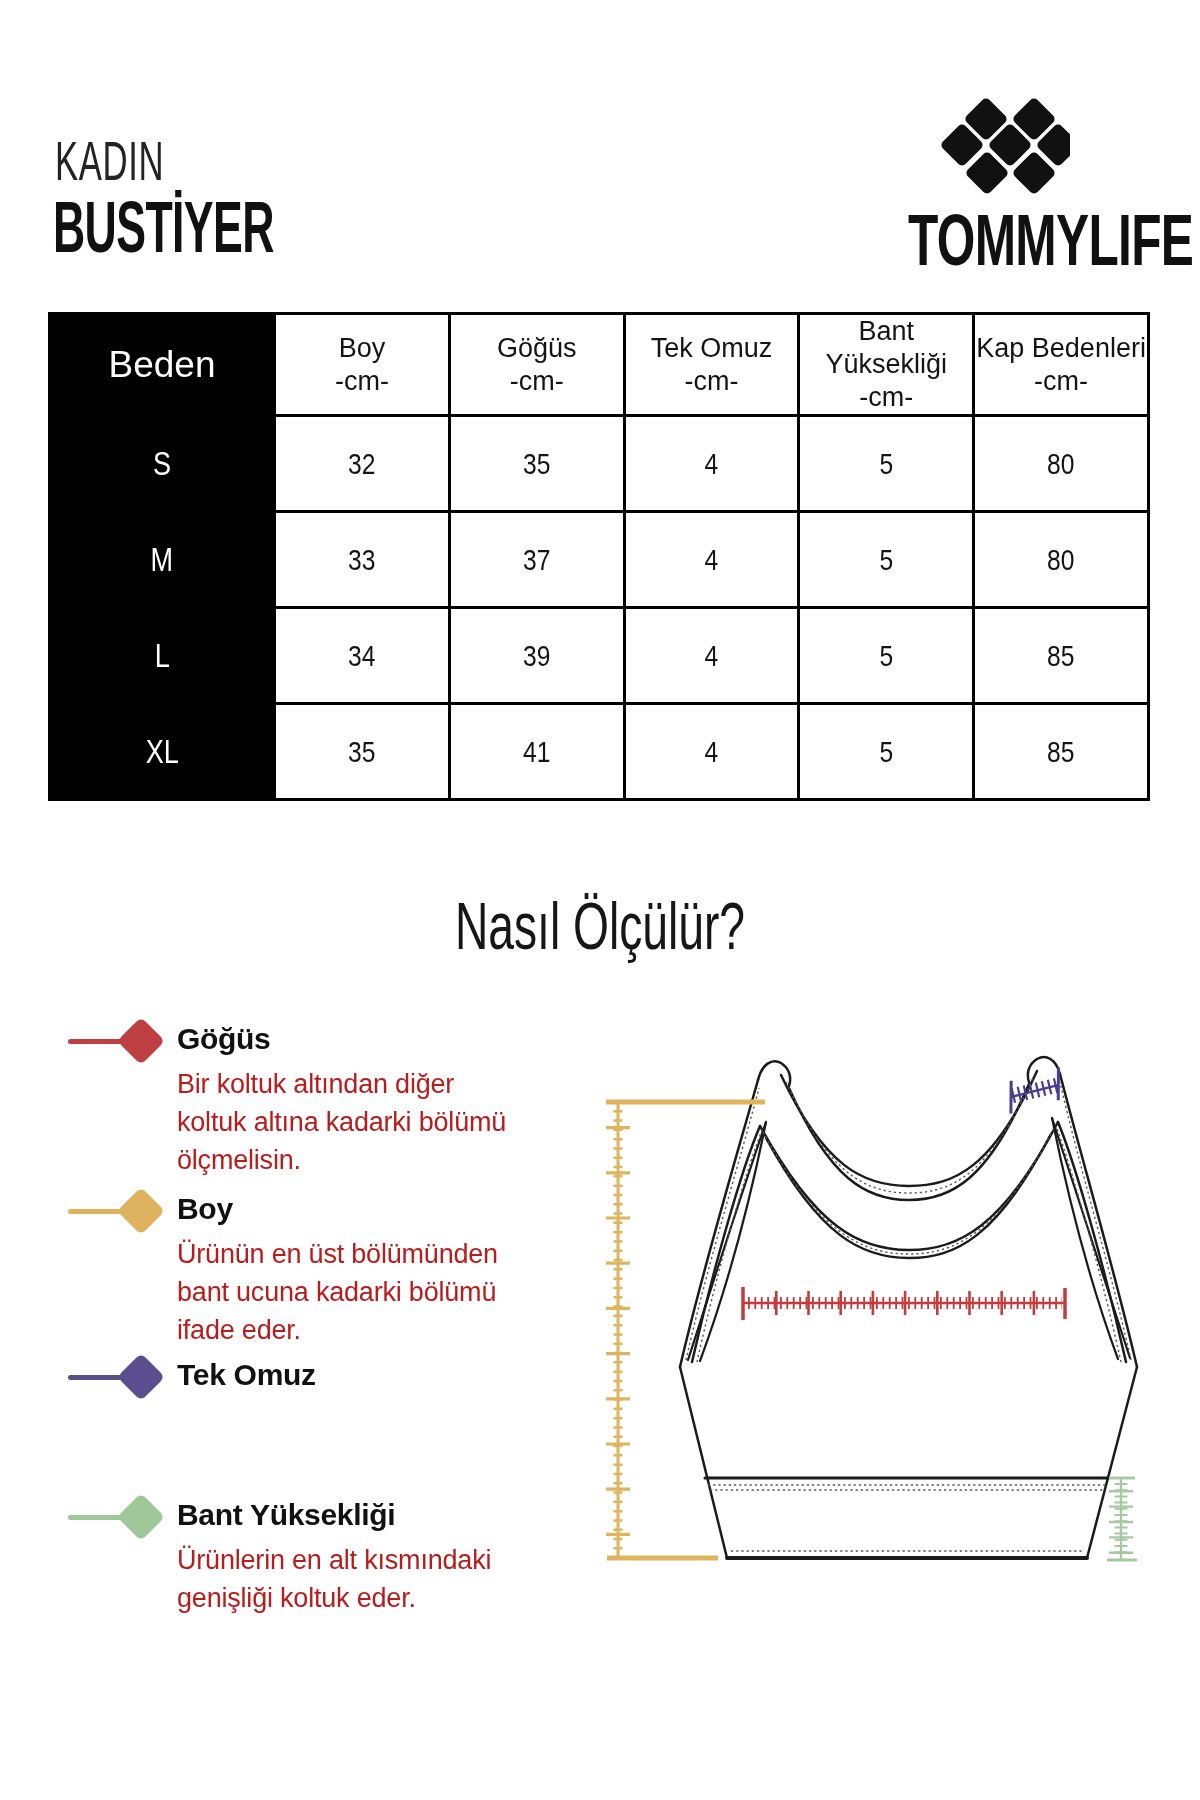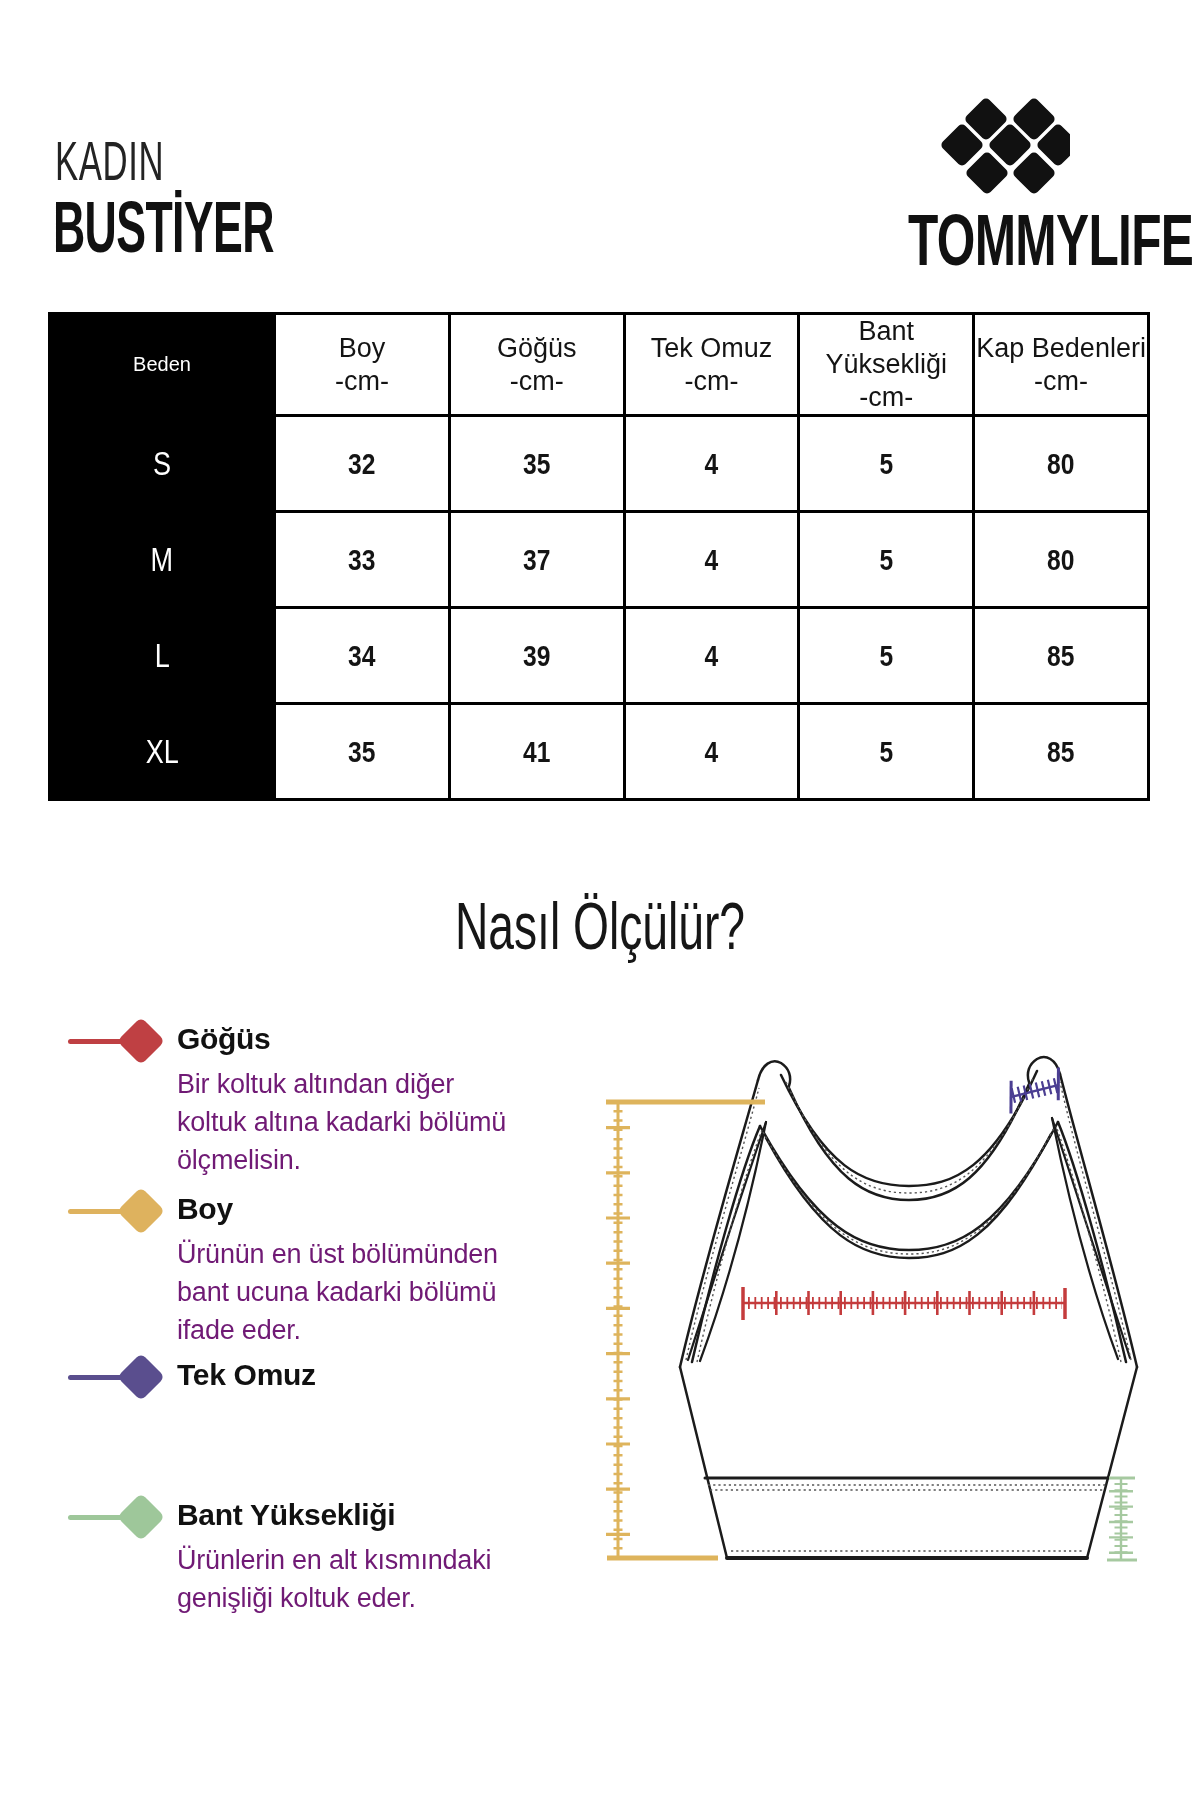--- a/index.html
+++ b/index.html
@@ -12,39 +12,39 @@
   .bustiyer{position:absolute;left:53px;top:186px;font-size:72px;font-weight:700;color:#111;
          transform:scaleX(.62);transform-origin:left top;letter-spacing:-1px;white-space:nowrap;}
   .logo-svg{position:absolute;left:930px;top:93px;}
   .wordmark{position:absolute;left:860px;top:198px;width:300px;text-align:center;
          font-size:73px;font-weight:700;color:#111;transform:scaleX(.68);transform-origin:center top;
          letter-spacing:-1px;white-space:nowrap;}
 
   
   .size-table{position:absolute;left:48px;top:312px;border-collapse:collapse;table-layout:fixed;
               width:1102px;}
-  .size-table th,.size-table td{border:3px solid #000;text-align:center;vertical-align:middle;padding:0;font-weight:bold;}
-  .size-table .corner{background:#000;color:#fff;font-size:20px;font-weight:400;width:222px;}
+  .size-table th,.size-table td{border:3px solid #000;text-align:center;vertical-align:middle;padding:0;}
+  .size-table .corner{background:#000;color:#fff;font-size:37px;font-weight:400;width:222px;}
   .size-table thead th{height:92px;font-size:27px;font-weight:400;line-height:33px;color:#141414;}
   .size-table tbody th{background:#000;color:#fff;font-weight:400;}
   .size-table tbody tr{height:96px;}
   .size-table td{font-size:27px;color:#141414;}
   .cnum{display:inline-block;transform:scaleX(.82);font-size:30px;}
   .size-table tbody th .cnum{font-size:33px;color:#fff;}
   .unit{display:block;}
 
   
   .section-title{position:absolute;left:0;top:888px;width:1200px;text-align:center;
          font-size:66px;font-weight:400;color:#161616;transform:scaleX(.7);
          transform-origin:center top;white-space:nowrap;}
 
   
   .legend-item{position:absolute;left:68px;width:520px;padding-left:109px;box-sizing:border-box;}
   .legend-item h3{margin:0;font-size:30px;font-weight:700;color:#111;letter-spacing:-.3px;}
-  .legend-item p{margin:9px 0 0 0;font-size:27px;line-height:38px;color:#701a75;
+  .legend-item p{margin:9px 0 0 0;font-size:27px;line-height:38px;color:#b91c1c;
                  white-space:pre-line;letter-spacing:-.2px;}
   .legend-marker{position:absolute;left:0;top:0;width:100px;height:40px;}
   .m-line{position:absolute;left:0;top:17px;width:62px;height:5px;border-radius:3px;}
   .m-diamond{position:absolute;left:56px;top:2px;width:34px;height:34px;border-radius:6px;
              transform:rotate(45deg);}
   .c-red{background:#bf4043;}
   .c-gold{background:#deb25e;}
   .c-purple{background:#5a4e8e;}
   .c-green{background:#9ec79a;}
   .li-1{top:1022px;}

